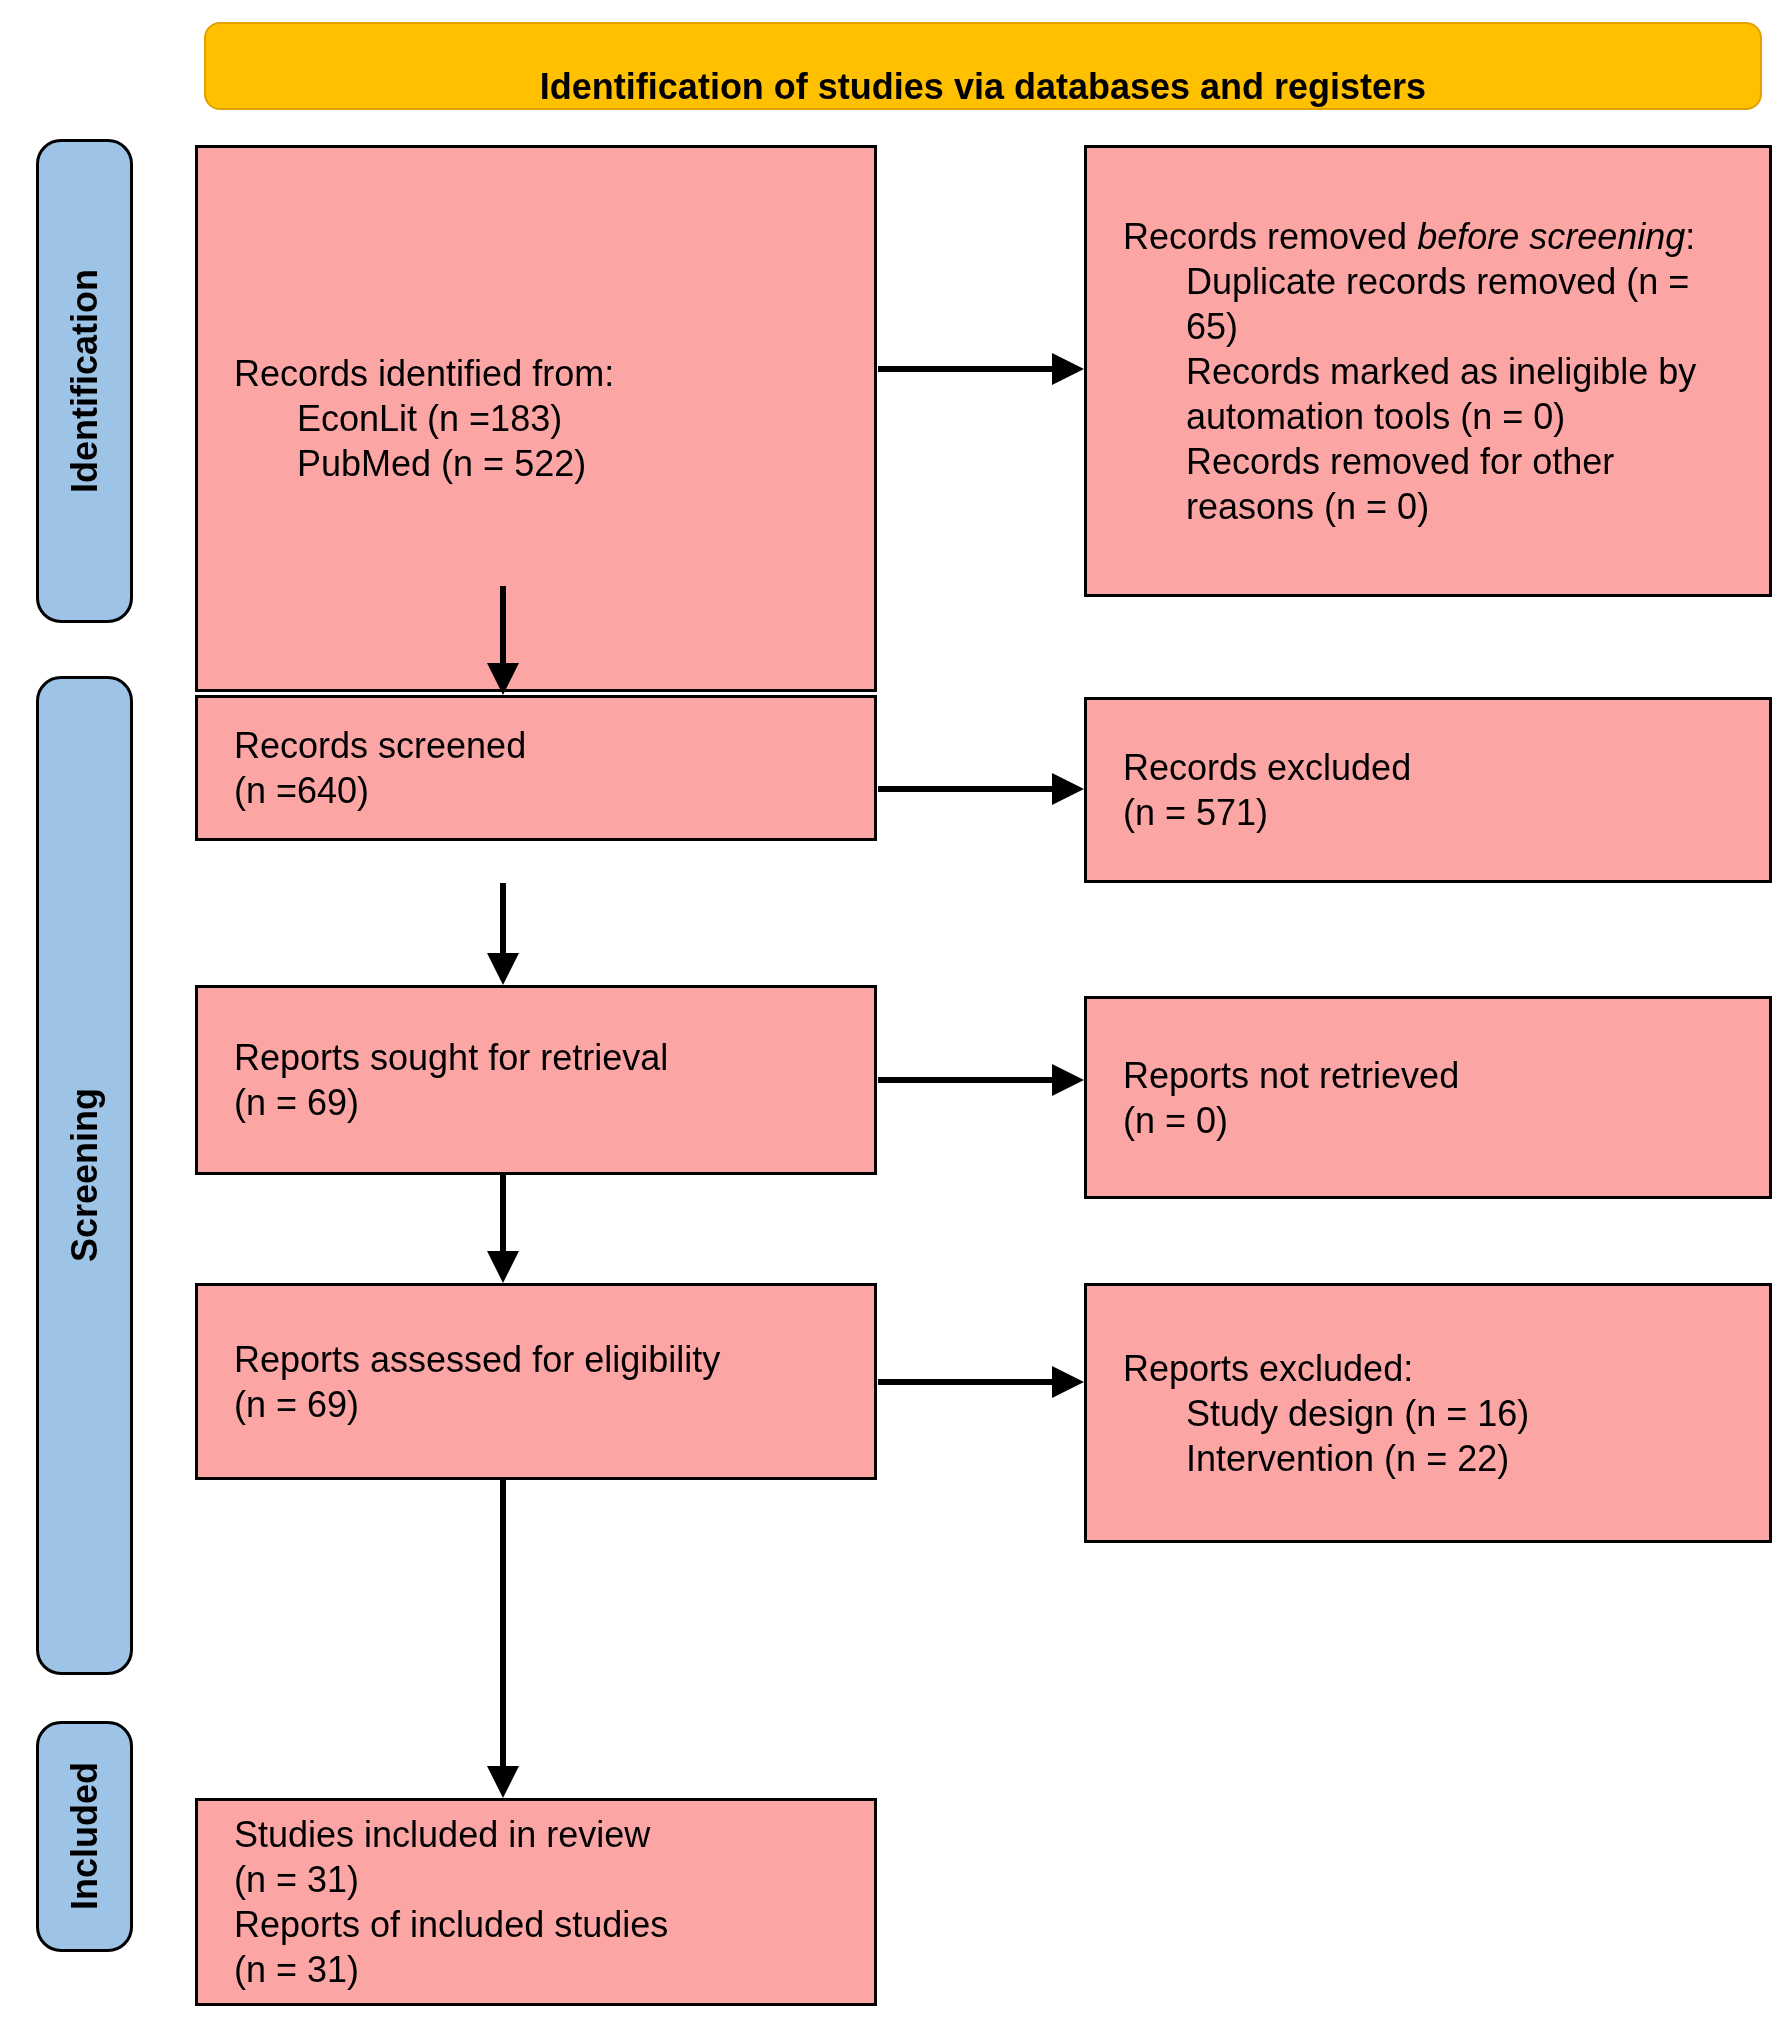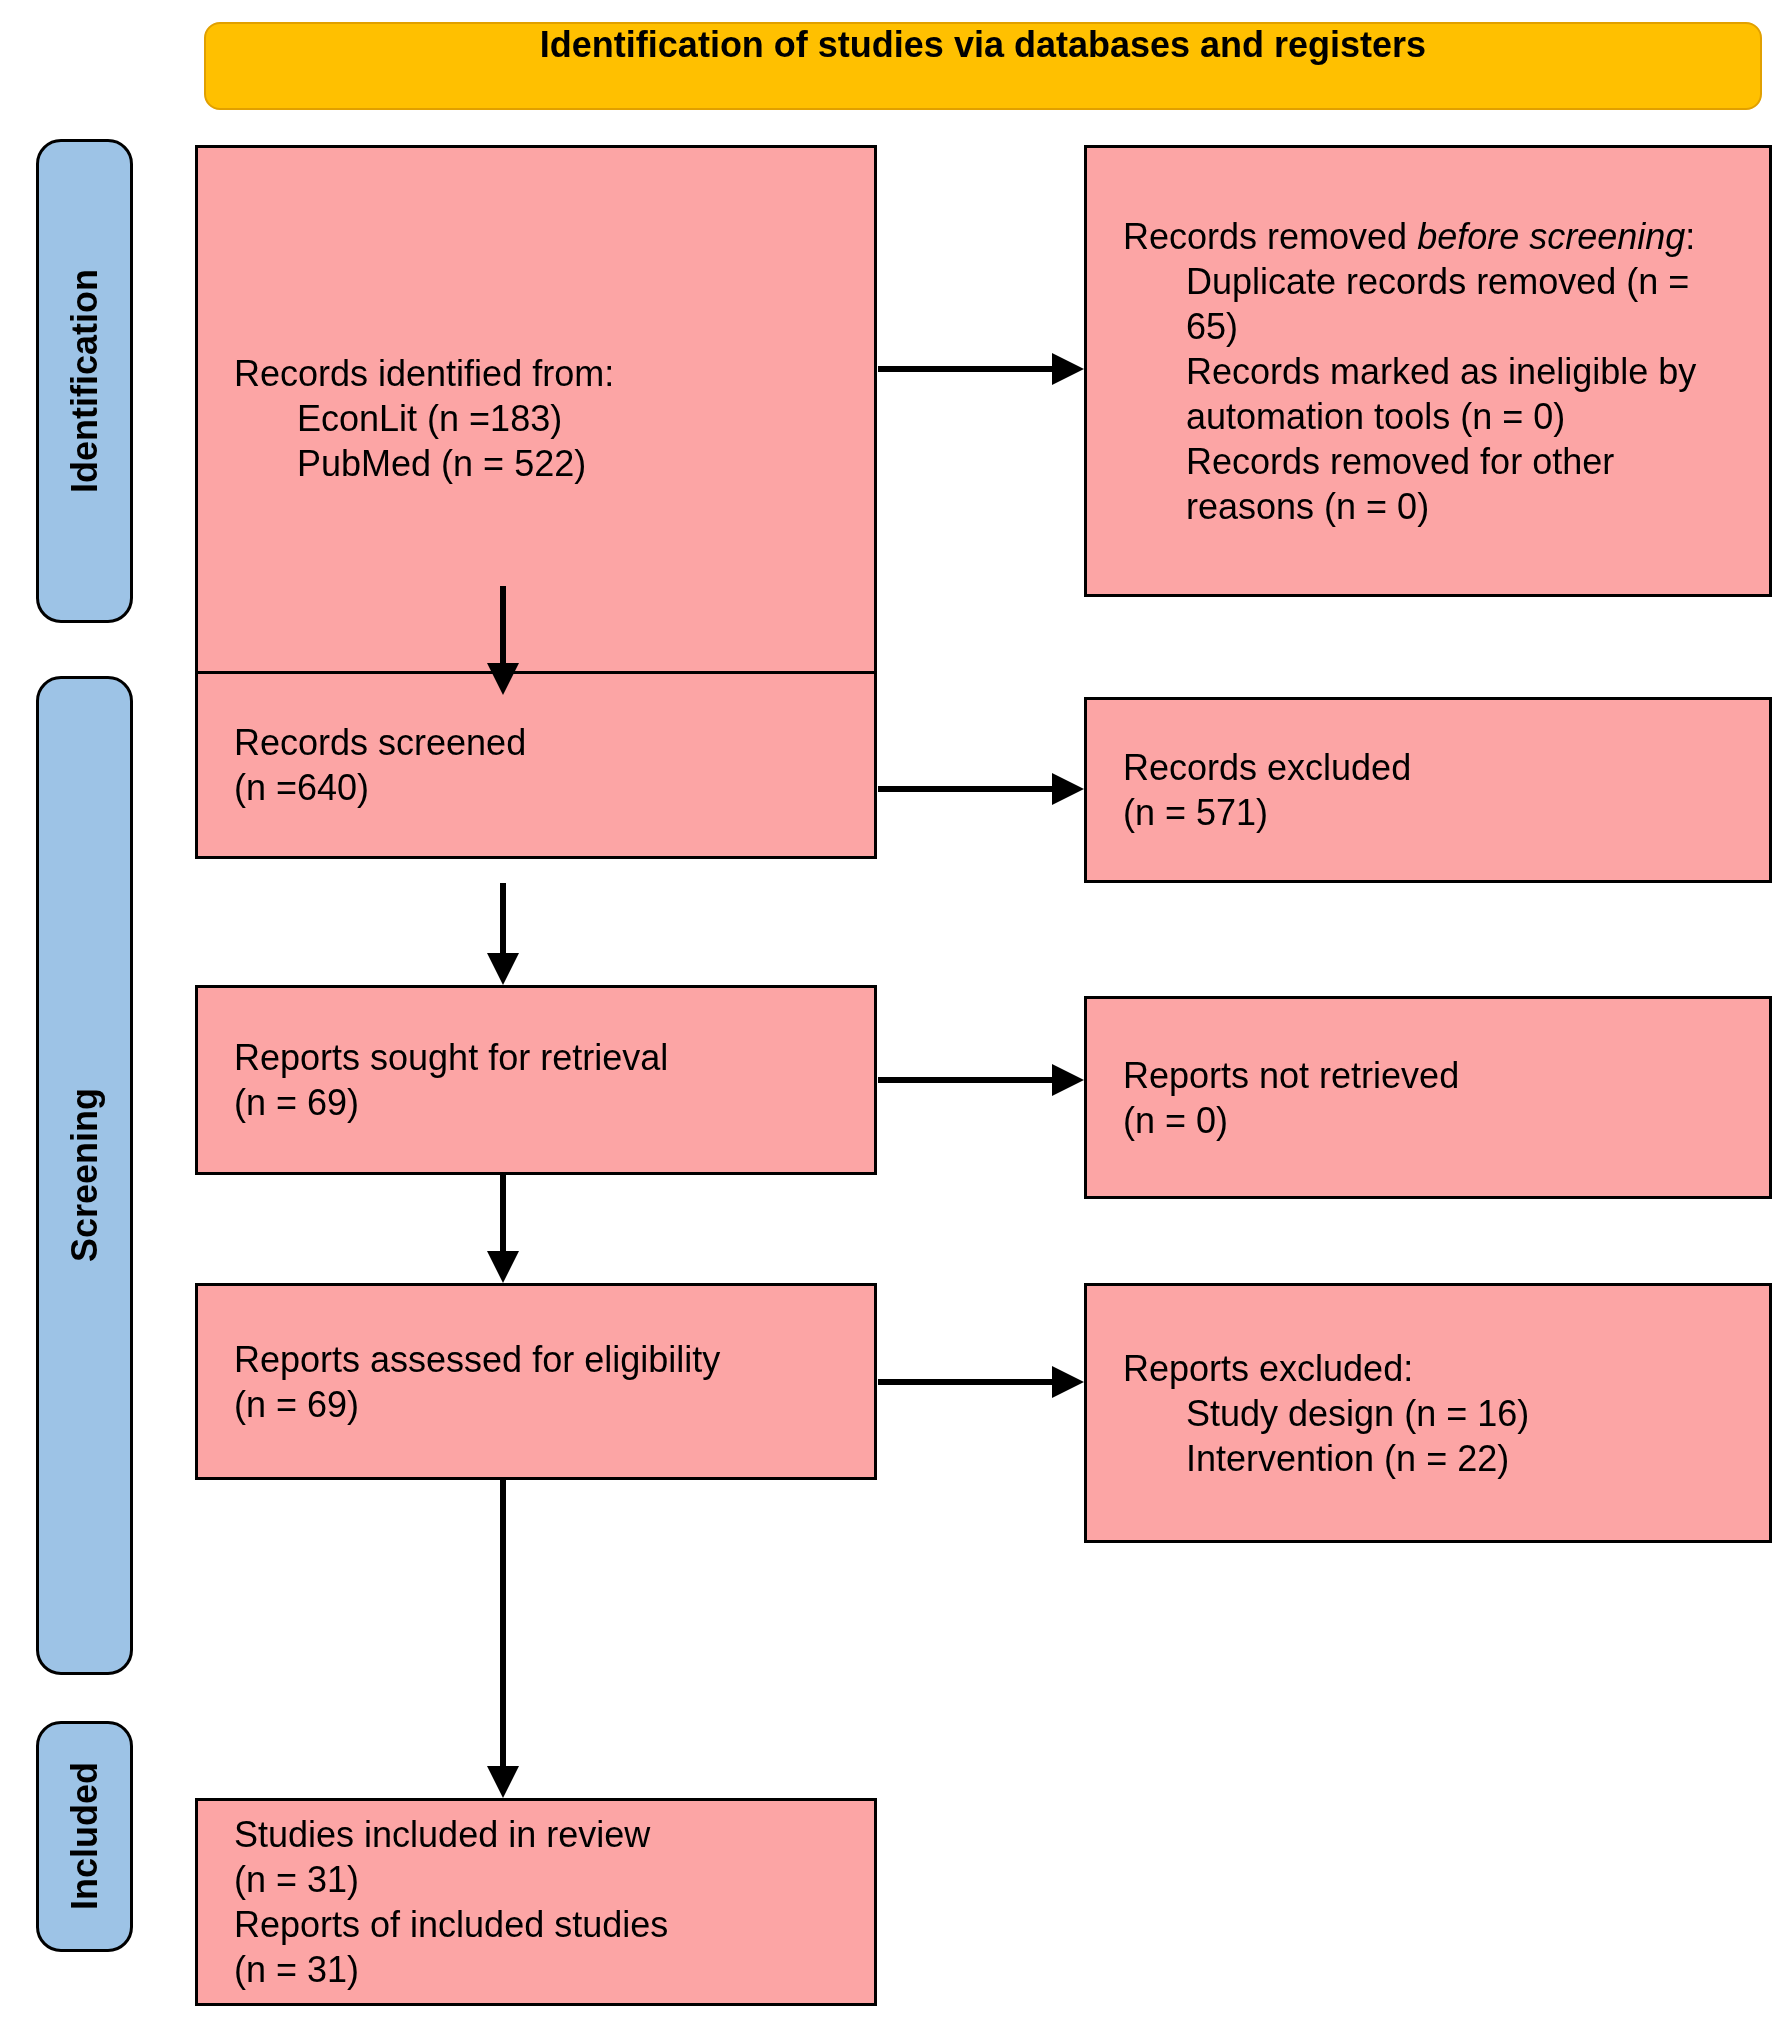--- a/index.html
+++ b/index.html
@@ -5,21 +5,21 @@
   html,body { margin:0; padding:0; background:#ffffff; }
   .canvas {
     position:relative; width:1792px; height:2043px; background:#ffffff;
     font-family:"Liberation Sans", sans-serif; color:#000;
   }
   .banner {
     position:absolute; left:204px; top:21.5px; width:1558px; height:88px;
     background:var(--header-bg,#FFC000);
     border:2.7px solid var(--header-border,#E1A000);
     border-radius:16px; box-sizing:border-box;
-    display:flex; align-items:flex-start; justify-content:center;
+    display:flex; align-items:flex-end; justify-content:center;
     font-size:36px; font-weight:bold;
   }
   .stage {
     position:absolute; left:36px; width:97px;
     background:var(--stage-bg,#9DC3E6);
     border:3.6px solid #000; border-radius:25px; box-sizing:border-box;
     display:flex; align-items:center; justify-content:center;
   }
   .stage span {
     writing-mode:vertical-rl; transform:rotate(180deg);
@@ -29,21 +29,21 @@
   .stage-screening      { top:676px; height:999px; }
   .stage-included       { top:1721px; height:231px; }
   .wbox {
     position:absolute; background:#fca5a5; border:3.6px solid #000; box-sizing:border-box;
     display:flex; flex-direction:column; justify-content:center;
     padding:16px 23px 16px 36px; font-size:36px; line-height:1.25;
   }
   .col-left  { left:195px;  width:682px; }
   .col-right { left:1084px; width:688px; }
   .box-records-identified    { top:145px;  height:547px; }
-  .box-records-screened      { top:671px;  height:188px; }
+  .box-records-screened      { top:695px;  height:146px; }
   .box-reports-sought        { top:985px; height:190px; }
   .box-reports-assessed      { top:1283px; height:197px; }
   .box-included-studies      { top:1798px; height:208px; }
   .box-records-removed       { top:145px;  height:452px; }
   .box-records-excluded      { top:697px;  height:186px; }
   .box-reports-not-retrieved { top:996px; height:203px; }
   .box-reports-excluded      { top:1283px; height:260px; }
   .indent { margin-left:63px; }
   em { font-style:italic; }
   .harrow { position:absolute; display:flex; align-items:center; height:32px; }

